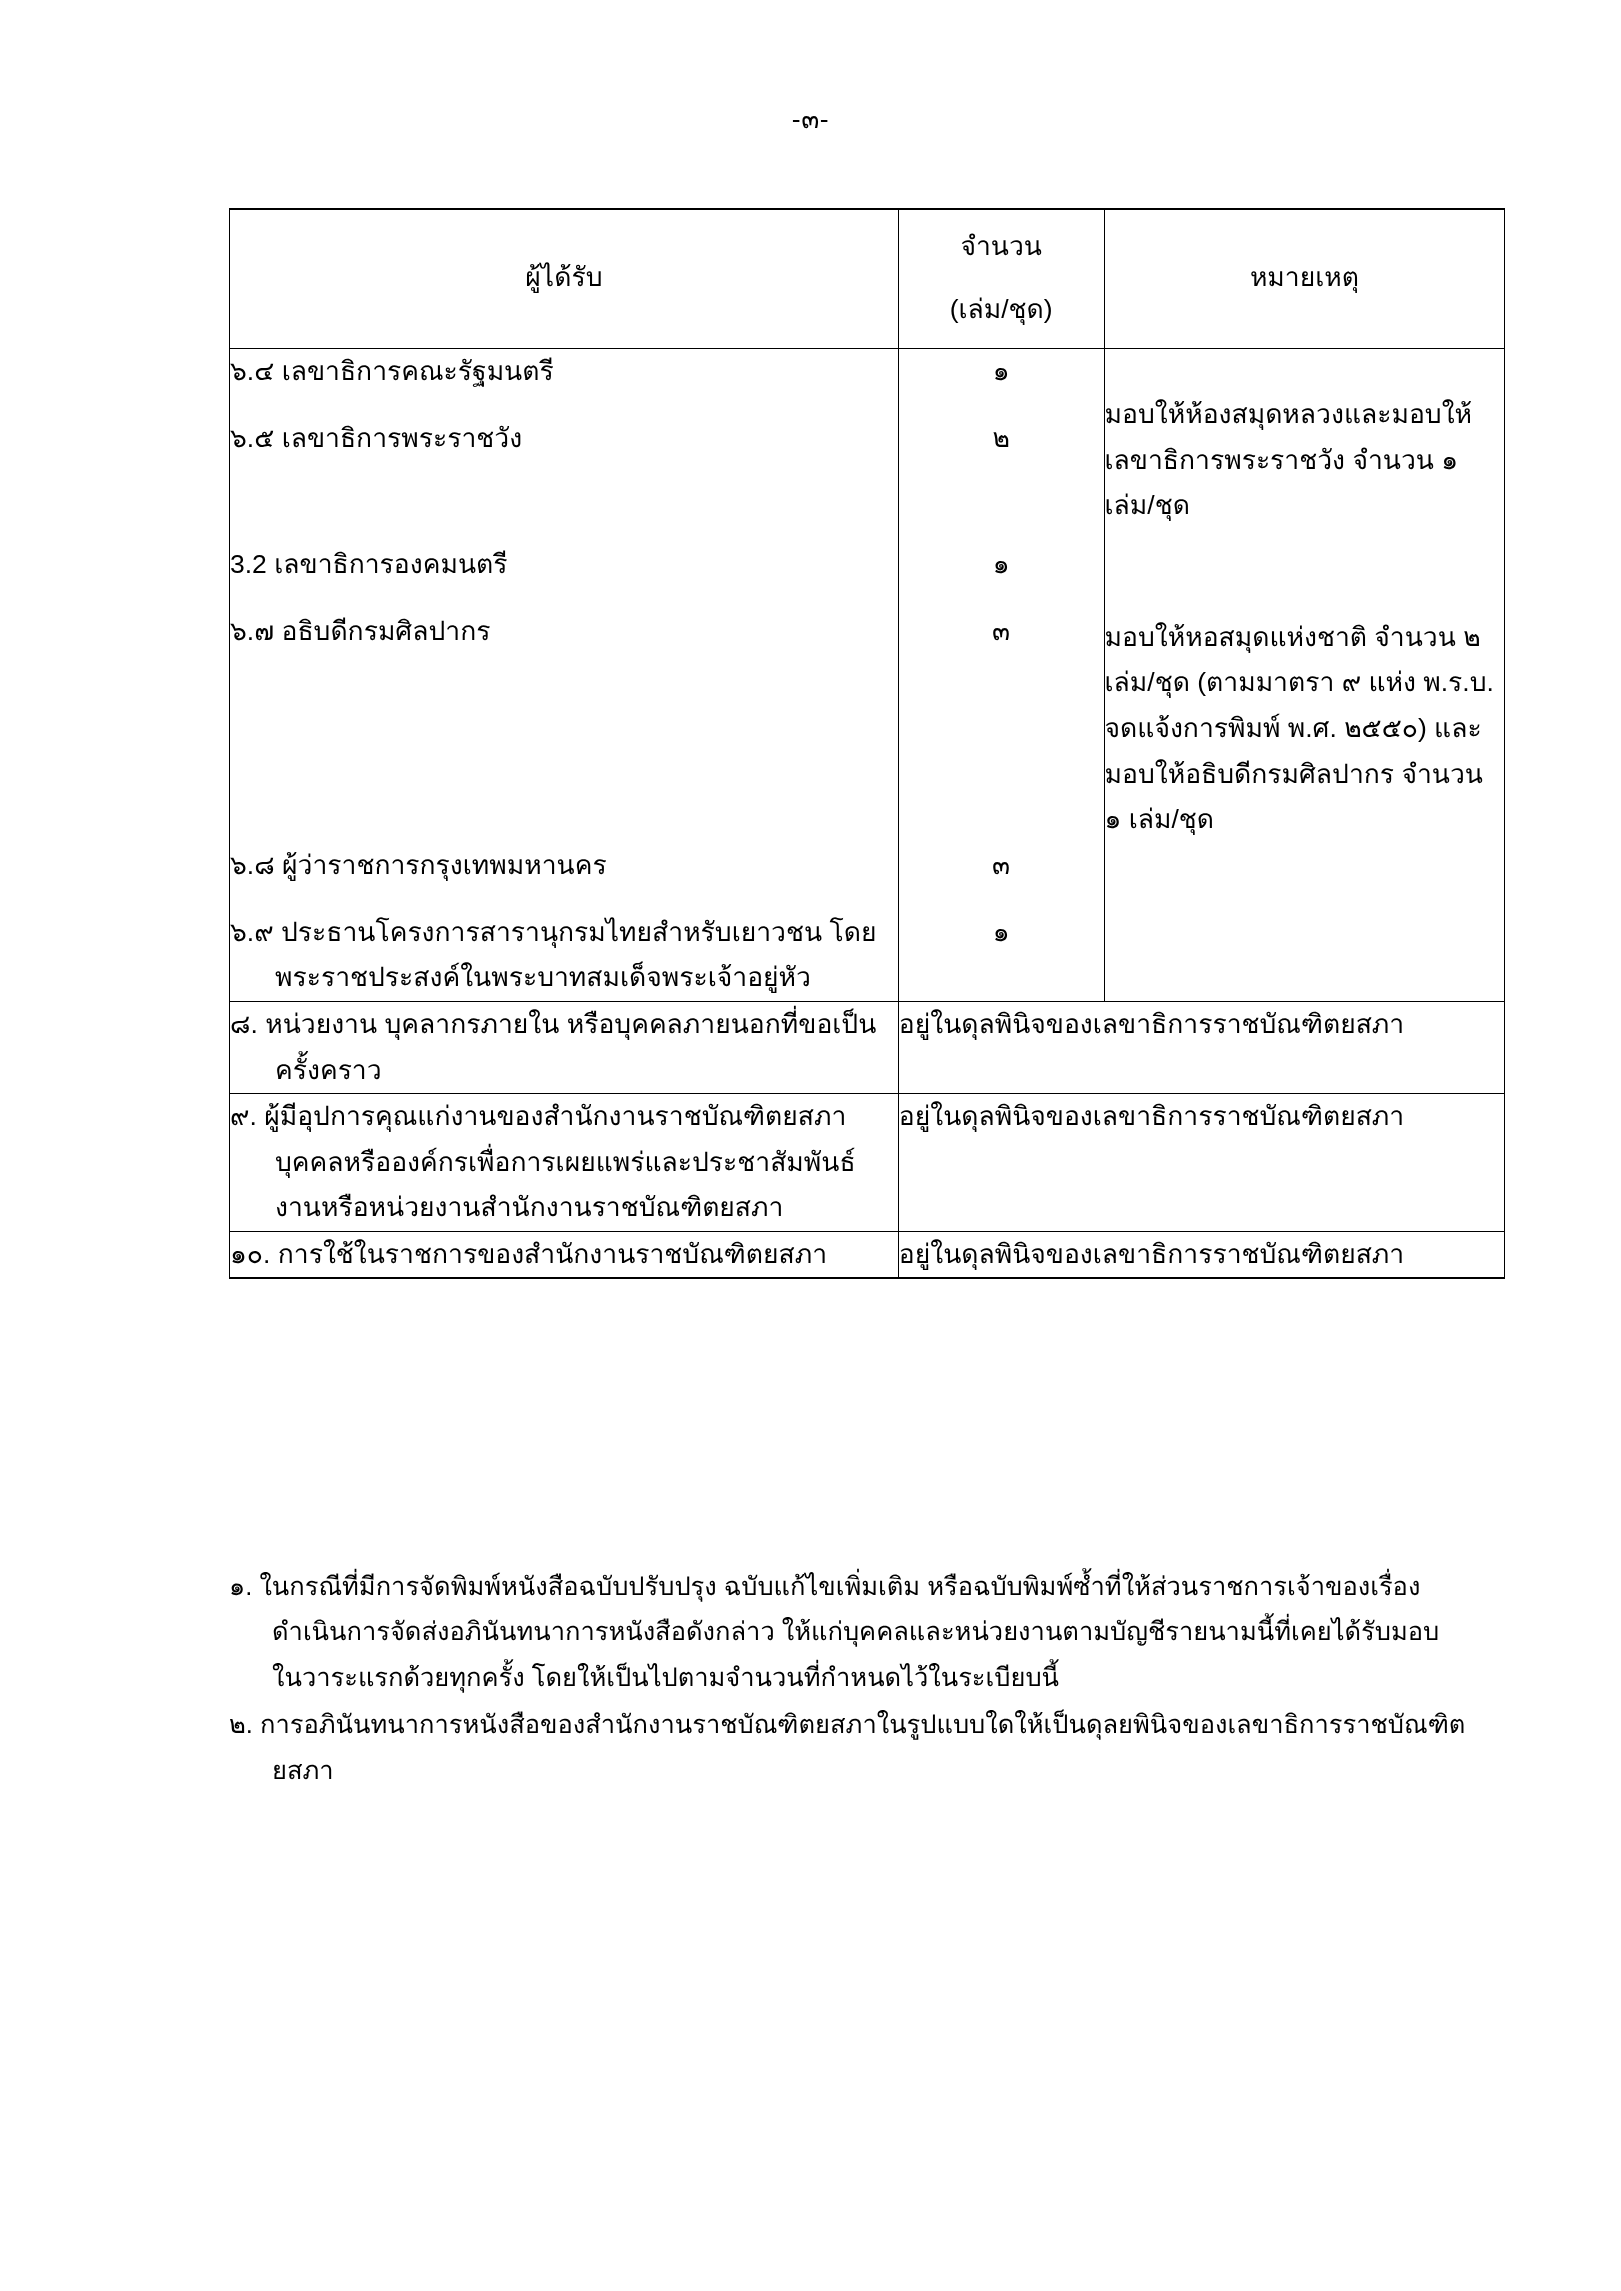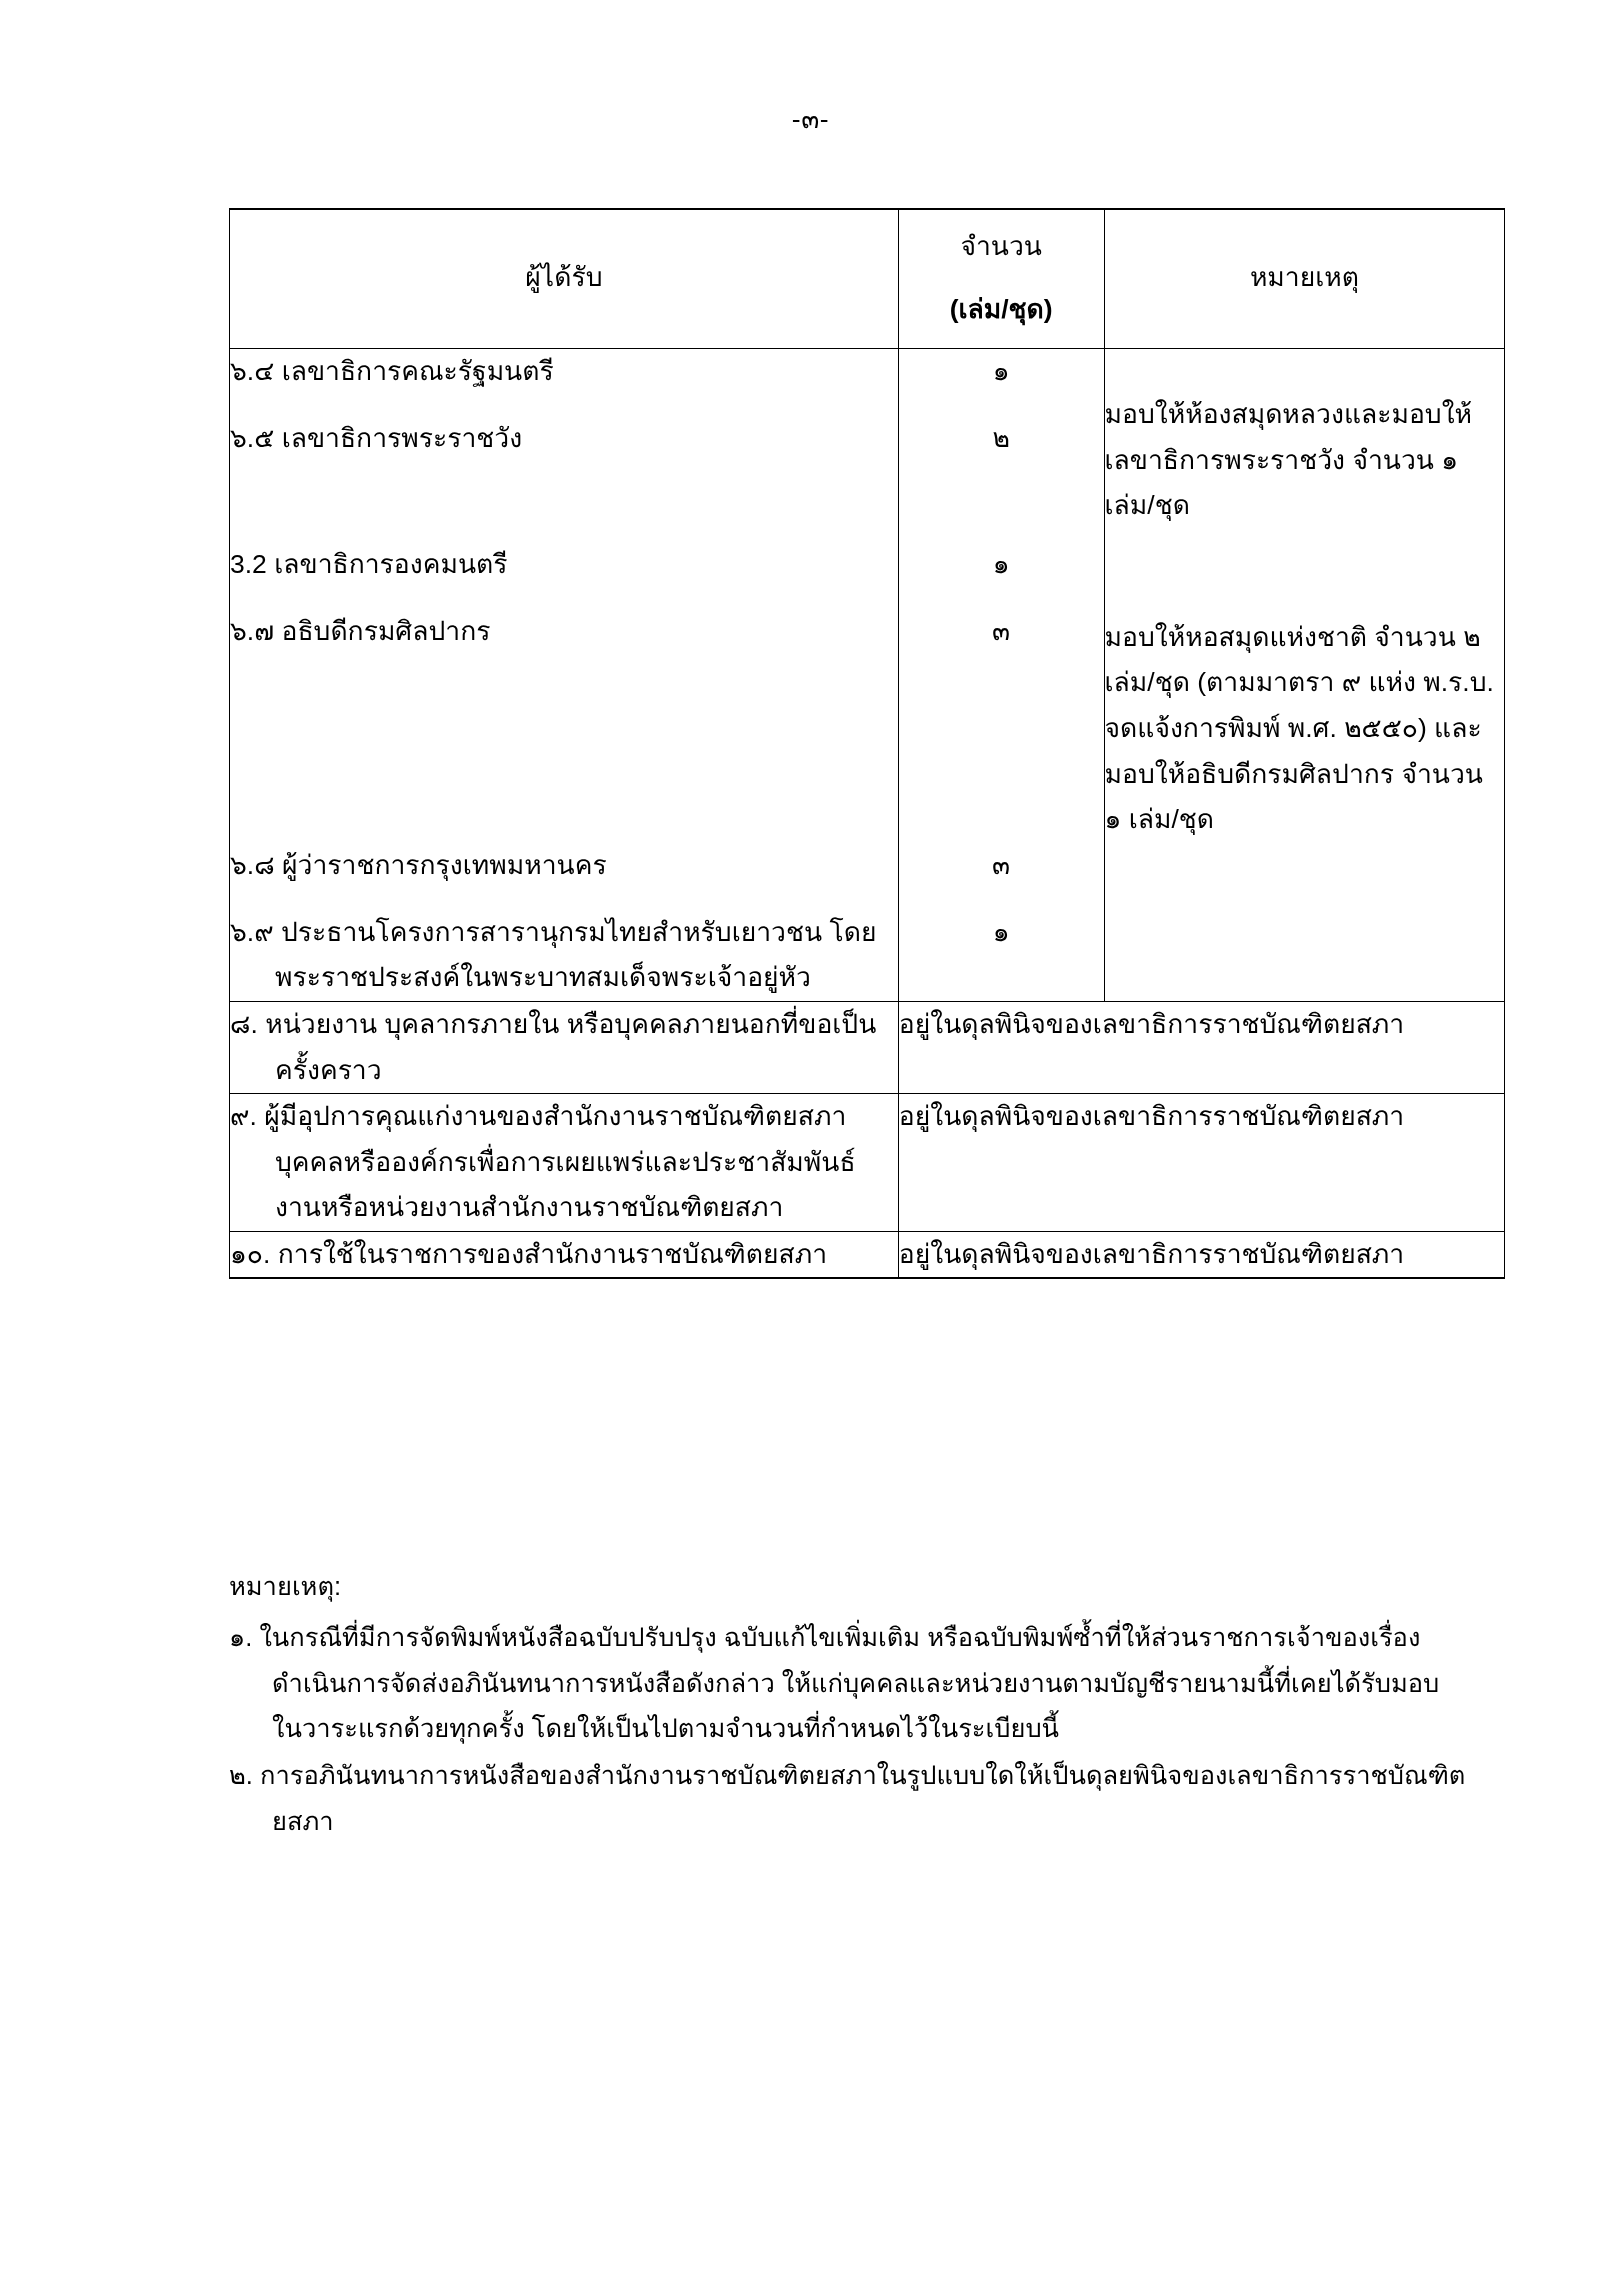--- a/index.html
+++ b/index.html
@@ -60,21 +60,21 @@
     text-align: center;
     vertical-align: middle;
     padding: 13.7px 5.9px 15.7px;
     height: 80px;
   }
   .col-recipient { width: 656px; }
   .col-qty       { width: 193px; }
   .col-remark    { width: 388px; }
 
   .th-qty-line1 { display: block; }
-  .th-qty-line2 { display: block; margin-top: 17.6px; font-weight: bold; }
+  .th-qty-line2 { display: block; margin-top: 17.6px; }
 
   
   .cell-recipient {
     padding: 11.8px 9.8px 11.8px 45px;
   }
   .sub-item {
     display: block;
     padding-left: 45px;
     text-indent: -45px;
     margin-bottom: 21.6px;
@@ -202,19 +202,18 @@
         <td class="cell-main-item">
           <span class="main-item-text"><span>๑๐.</span> <span>การใช้ในราชการของสำนักงานราชบัณฑิตยสภา</span></span>
         </td>
         <td class="cell-span" colspan="2">อยู่ในดุลพินิจของเลขาธิการราชบัณฑิตยสภา</td>
       </tr>
 
     </tbody>
   </table>
 
   <div class="notes">
-    <span class="notes-title">หมายเหตุ:</span>
     <span class="note-item"><span>๑.</span> <span>ในกรณีที่มีการจัดพิมพ์หนังสือฉบับปรับปรุง ฉบับแก้ไขเพิ่มเติม หรือฉบับพิมพ์ซ้ำที่ให้ส่วนราชการเจ้าของเรื่องดำเนินการจัดส่งอภินันทนาการหนังสือดังกล่าว ให้แก่บุคคลและหน่วยงานตามบัญชีรายนามนี้ที่เคยได้รับมอบในวาระแรกด้วยทุกครั้ง โดยให้เป็นไปตามจำนวนที่กำหนดไว้ในระเบียบนี้</span></span>
     <span class="note-item"><span>๒.</span> <span>การอภินันทนาการหนังสือของสำนักงานราชบัณฑิตยสภาในรูปแบบใดให้เป็นดุลยพินิจของเลขาธิการราชบัณฑิตยสภา</span></span>
   </div>
 
 </div>
 
 
 </body></html>

